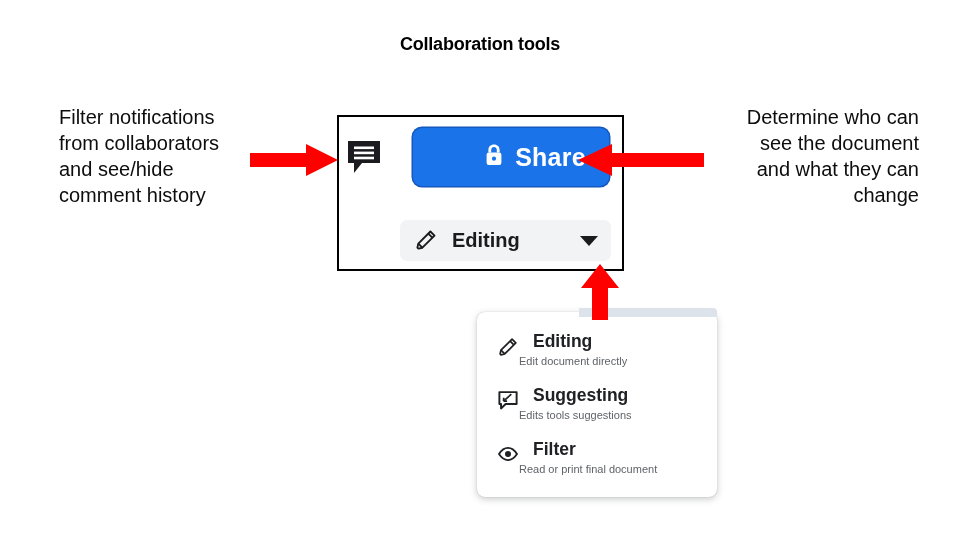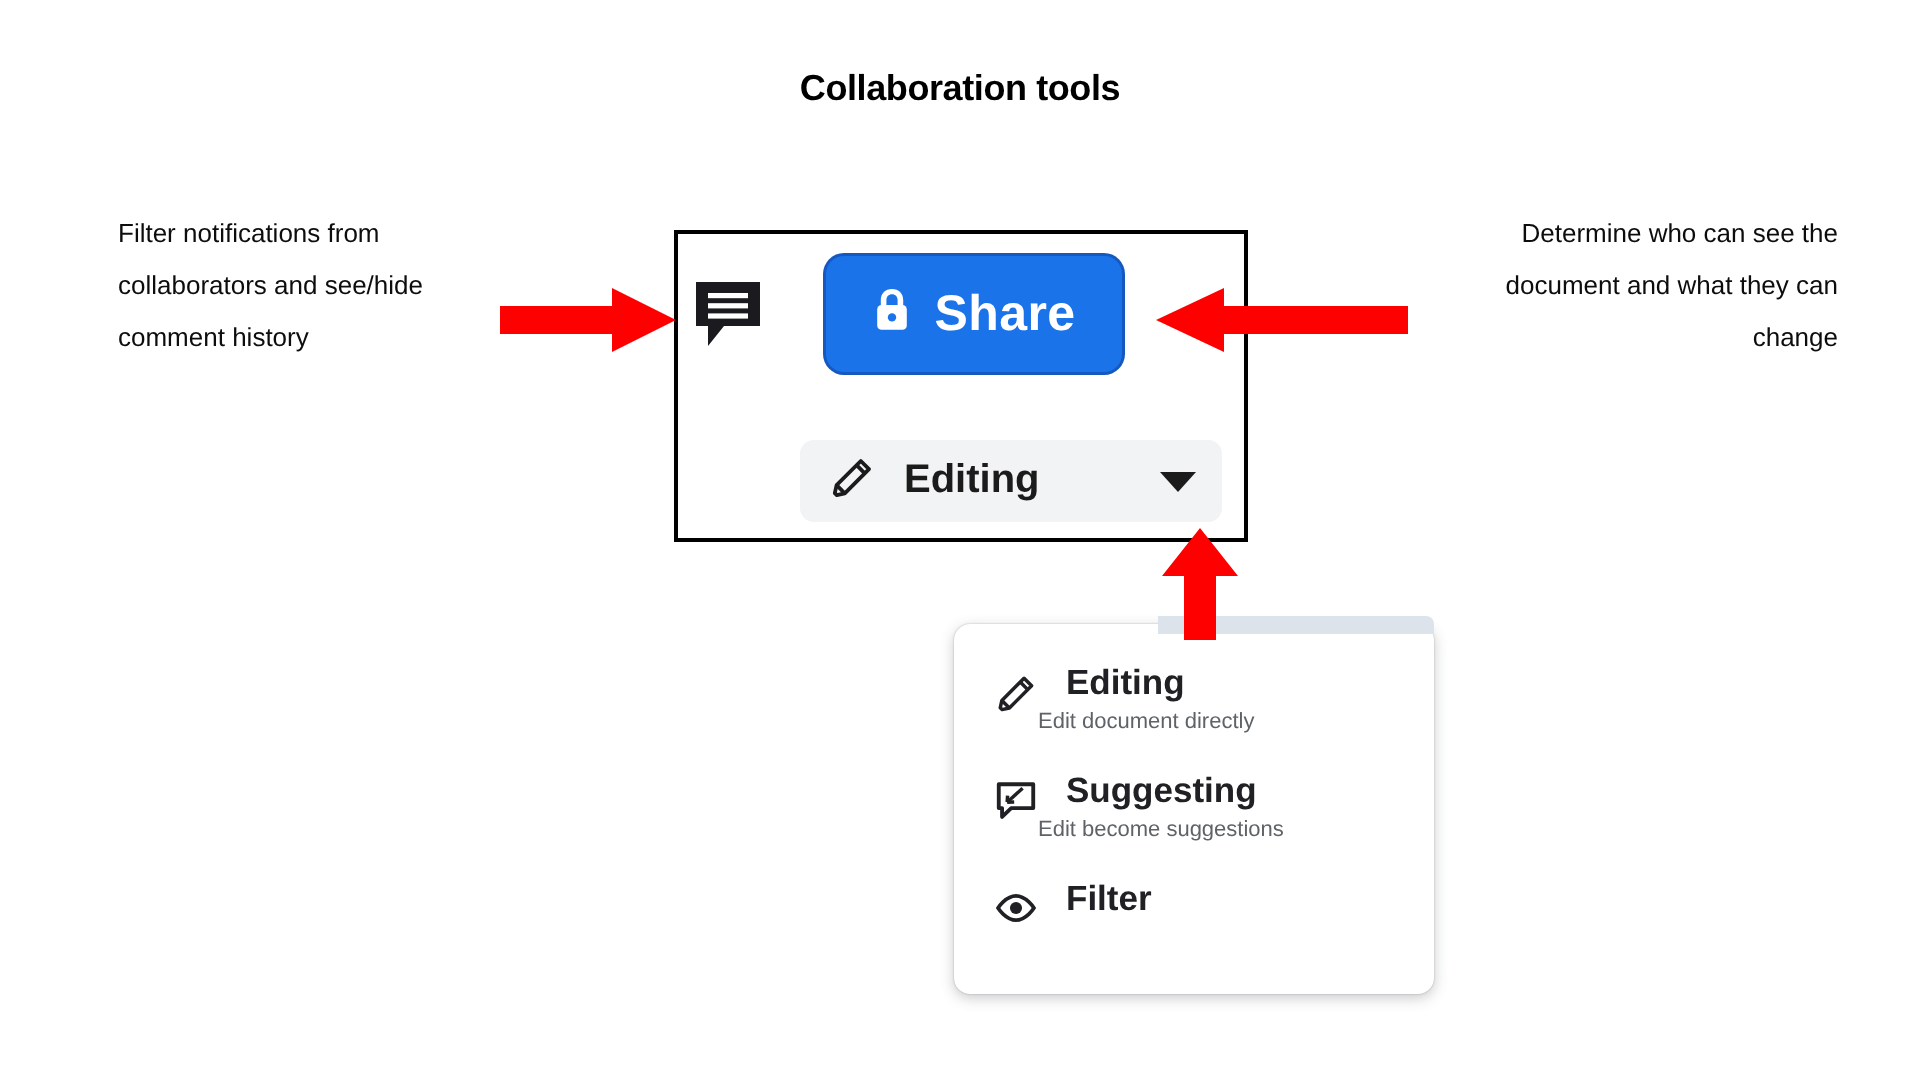--- a/index.html
+++ b/index.html
@@ -25,21 +25,21 @@
     text-align: center;
     font-size: 18px;
     font-weight: bold;
     letter-spacing: -0.2px;
     color: #000;
   }
 
   
   .caption {
     position: absolute;
-    font-size: 13px;
+    font-size: 20px;
     line-height: 26px;
     color: #0d0d0d;
     white-space: pre-line;
   }
   #caption-left {
     left: 59px;
     top: 104px;
     width: 190px;
   }
   #caption-right {
@@ -77,20 +77,21 @@
     top: 128px;
     width: 148px;
     height: 58px;
     background: #1a73e8;
     border-radius: 9px;
     display: flex;
     align-items: center;
     justify-content: center;
     gap: 11px;
     box-shadow: 0 0 0 1.5px #1558c0;
+    padding-left: 48px;
   }
   #share-label {
     color: #ffffff;
     font-size: 25px;
     font-weight: bold;
     letter-spacing: 0.2px;
   }
   #lock-icon { flex: none; }
 
   
@@ -247,32 +248,33 @@
   <div class="menu-item" id="menu-item-1">
     <span class="menu-item-icon">
       <svg width="22" height="22" viewBox="0 0 24 24">
         <path d="M2.6 3.4 H21.4 V16.4 H9.4 L4.4 21.2 V16.4 H2.6 Z" fill="none" stroke="#202124" stroke-width="2.1" stroke-linejoin="round"></path>
         <path d="M7.2 13.2 L15.6 5.6" stroke="#202124" stroke-width="1.9"></path>
         <path d="M7.2 13.2 L7.4 9.6" stroke="#202124" stroke-width="1.9"></path>
         <path d="M7.2 13.2 L11 13.1" stroke="#202124" stroke-width="1.9"></path>
       </svg>
     </span>
     <span class="menu-item-title">Suggesting</span>
-    <span class="menu-item-desc">Edit become suggestions</span>
+    <span class="menu-item-desc">Edits tools suggestions</span>
   </div>
 
   <div class="menu-item" id="menu-item-2">
     <span class="menu-item-icon">
       <svg width="22" height="22" viewBox="0 0 24 24">
         <path d="M12 5.4 C6.4 5.4 2.2 12 2.2 12 C2.2 12 6.4 18.6 12 18.6
                  C17.6 18.6 21.8 12 21.8 12 C21.8 12 17.6 5.4 12 5.4 Z" fill="none" stroke="#202124" stroke-width="2"></path>
         <circle cx="12" cy="12" r="3.3" fill="#202124"></circle>
       </svg>
     </span>
     <span class="menu-item-title">Filter</span>
+    <span class="menu-item-desc">Read or print final document</span>
   </div>
 </div>
 
 <div class="arrow" id="arrow-left">
   <svg width="90" height="36" viewBox="0 0 90 36">
     <path d="M0 11 H56 V2 L88 18 L56 34 V25 H0 Z" fill="#ff0000"></path>
   </svg>
 </div>
 
 <div class="arrow" id="arrow-right">

